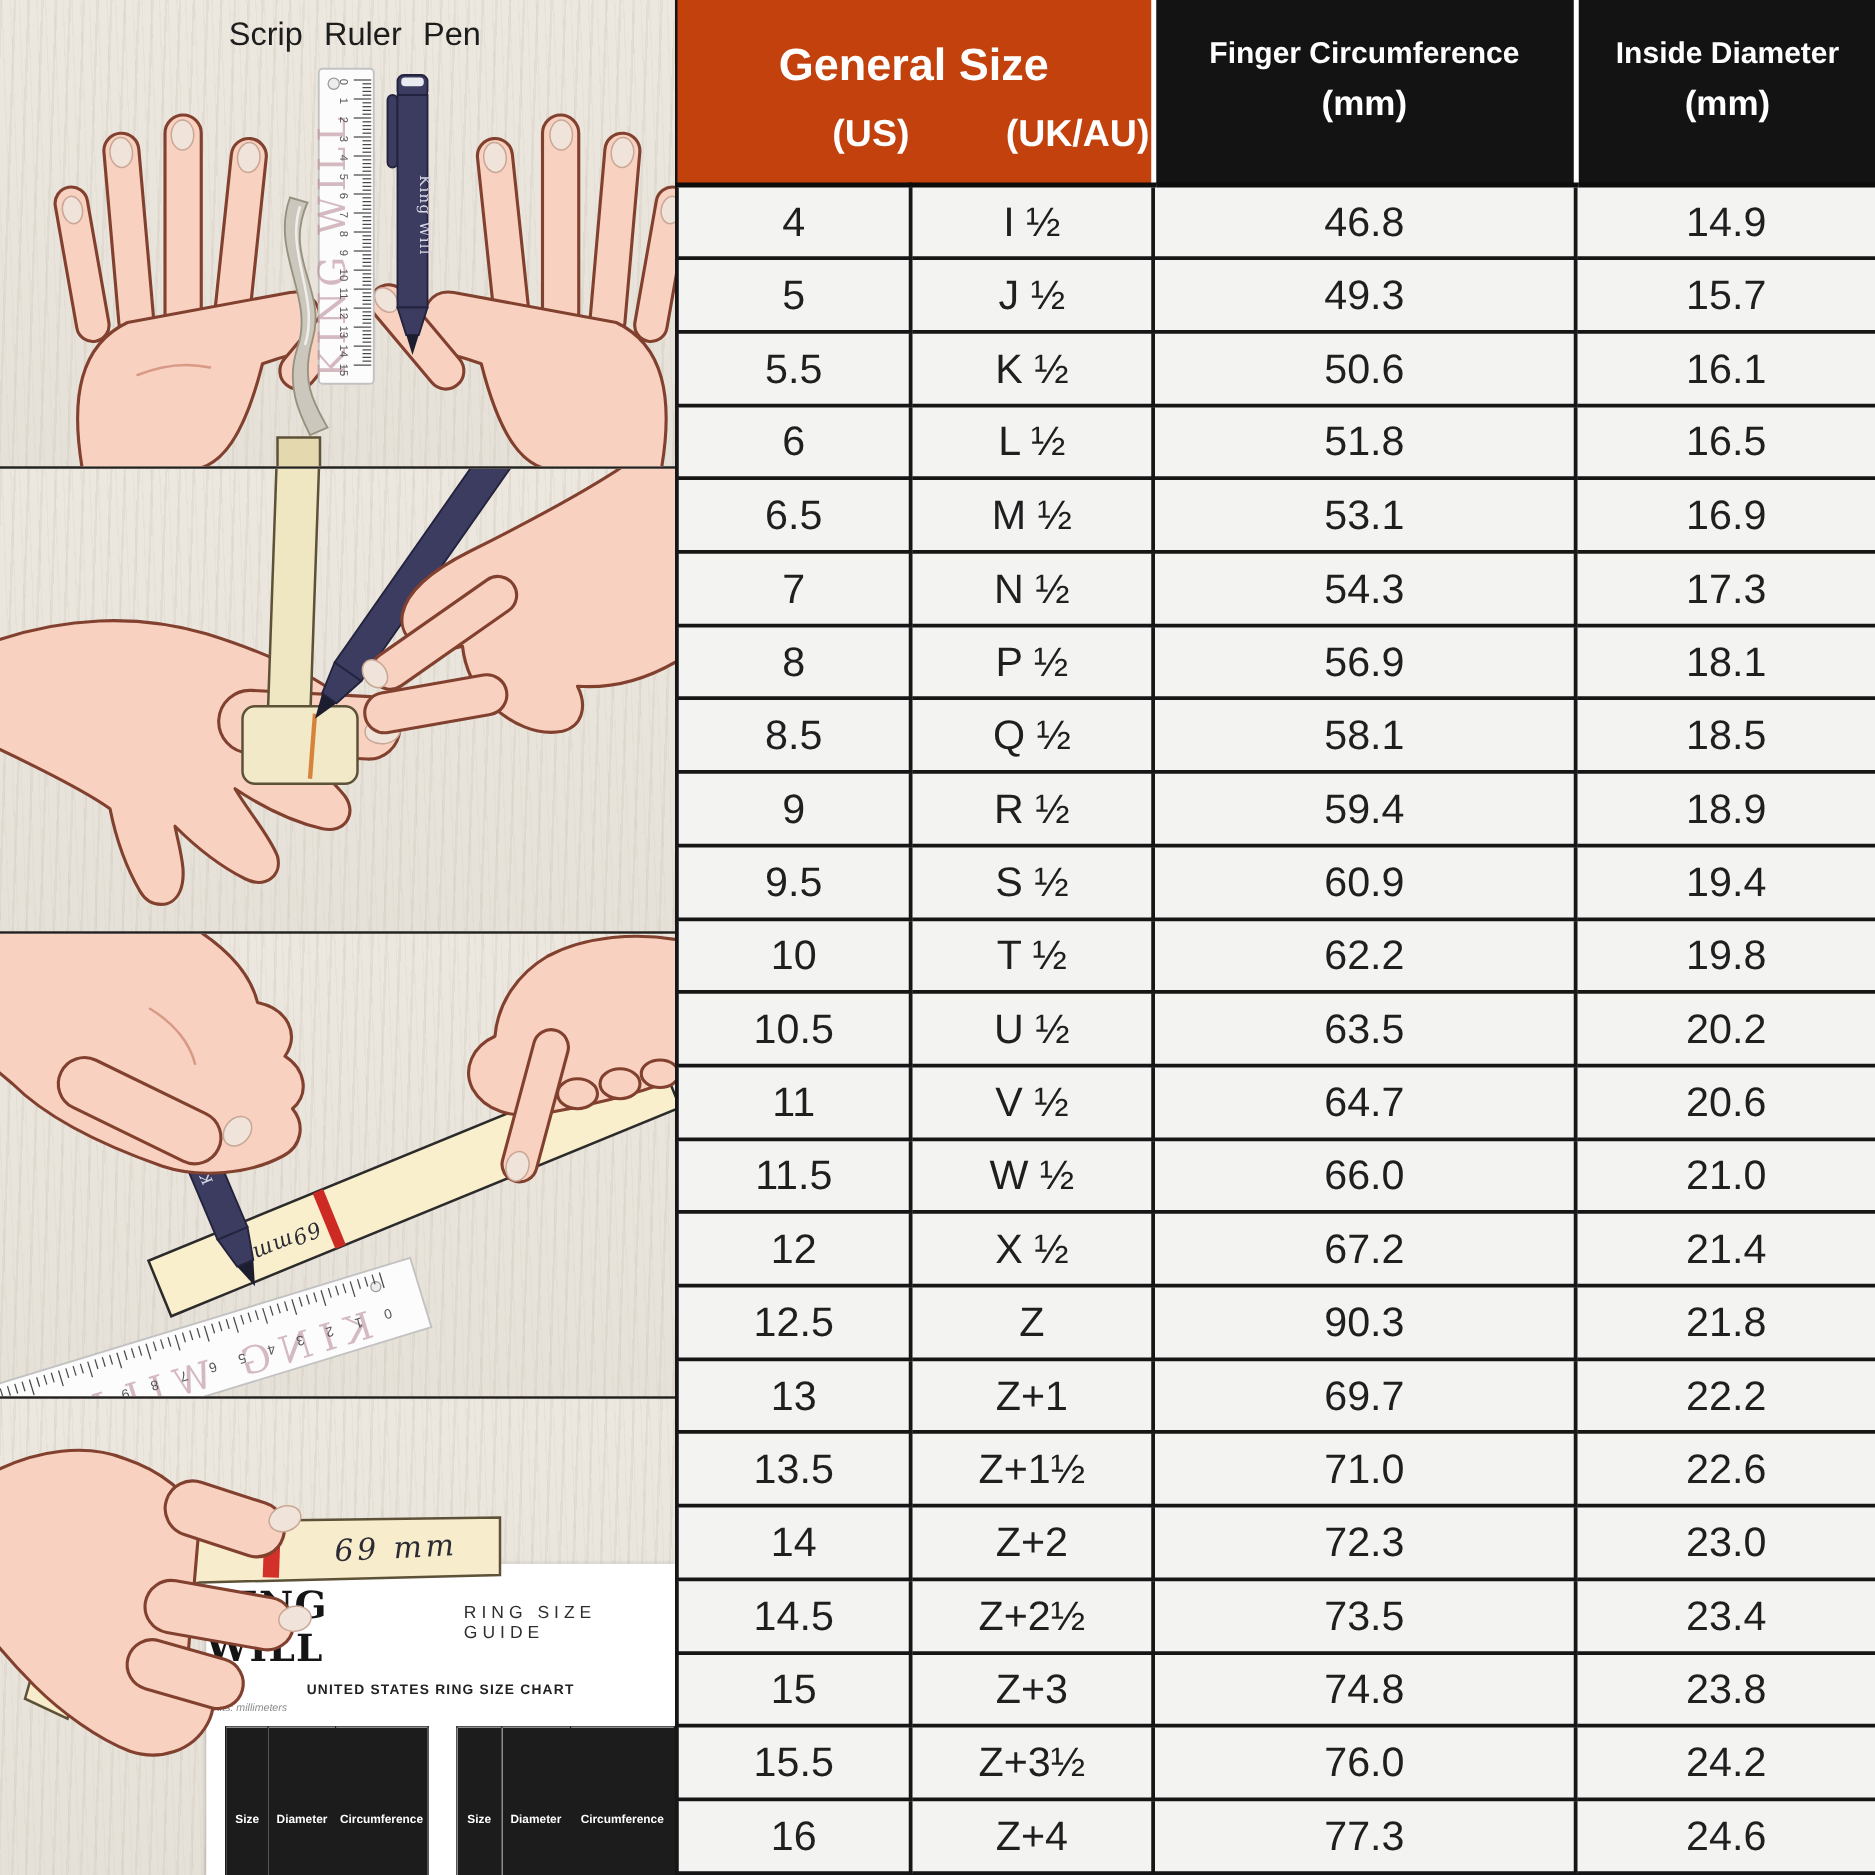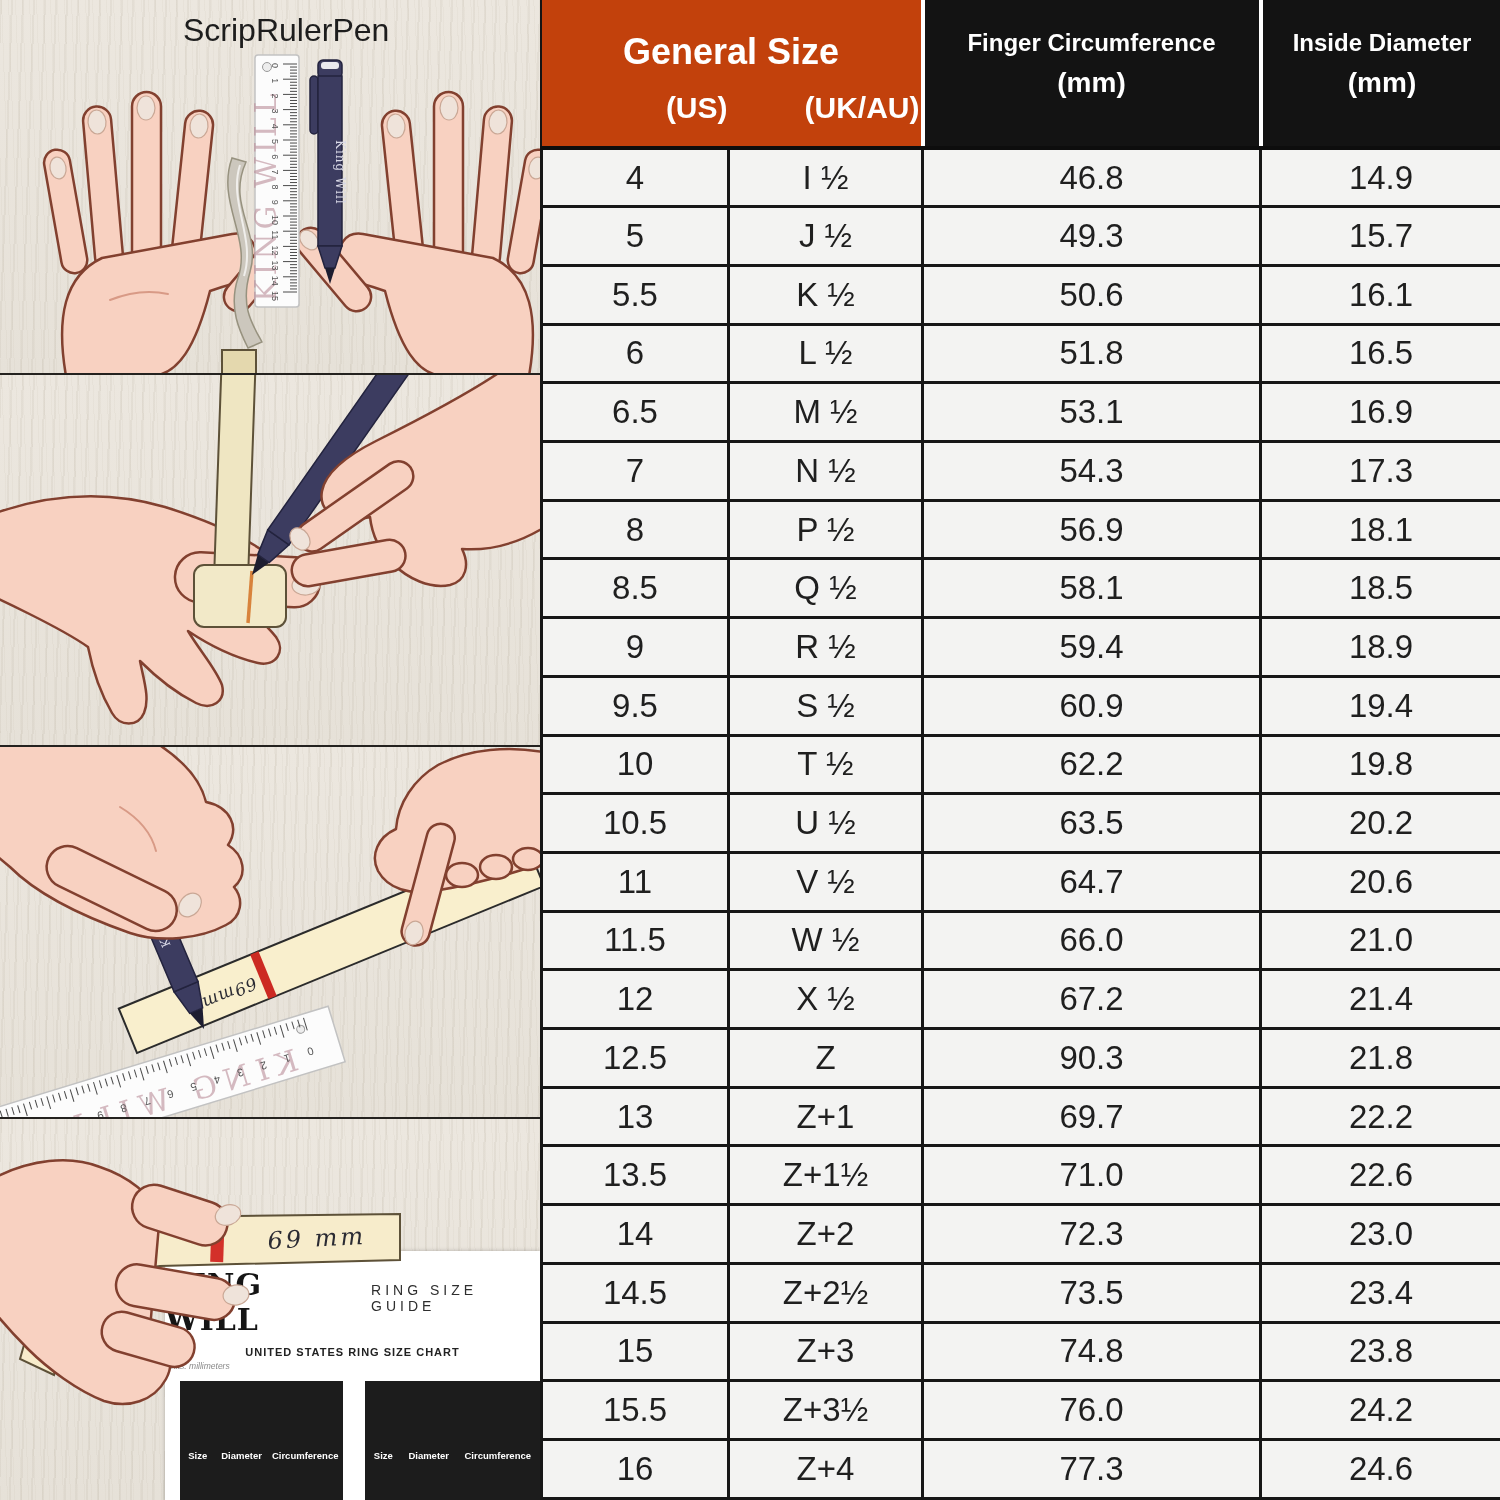--- a/index.html
+++ b/index.html
@@ -10,22 +10,22 @@
   .panel{position:relative;width:540px;box-sizing:border-box;overflow:hidden;
     background:
       repeating-linear-gradient(92deg, rgba(151,140,118,.10) 0 2px, transparent 2px 11px),
       repeating-linear-gradient(88deg, rgba(170,158,135,.07) 0 1px, transparent 1px 7px),
       linear-gradient(#ece7df,#e6e1d8);}
   .p1{height:373px;}
   .p2{height:372px;border-top:2px solid #24221f;}
   .p3{height:372px;border-top:2px solid #24221f;}
   .p4{height:383px;border-top:2px solid #24221f;}
   .panel svg{position:absolute;left:0;top:0;z-index:2;}
-  .tool-labels{position:absolute;left:183px;top:12px;z-index:3;display:flex;
-    font-size:32px;color:#1d1d1d;font-weight:400;}
+  .tool-labels{position:absolute;left:183px;top:12px;z-index:3;display:flex;gap:17px;
+    font-size:26px;color:#1d1d1d;font-weight:400;}
   .skin{fill:#f8d1c1;stroke:#82402f;stroke-width:2.5px;stroke-linejoin:round;}
   .nail{fill:#efe3da;stroke:#c9a795;stroke-width:1.2px;}
   .crease{fill:none;stroke:#d89a86;stroke-width:2px;stroke-linecap:round;}
   .pen-dark{fill:#3c3c60;stroke:#23233e;stroke-width:1.5px;}
   .pen-tip{fill:#1d1d30;stroke:none;}
   .pen-text{fill:#d8d8e6;font-family:"DejaVu Serif",serif;font-size:12px;letter-spacing:1px;stroke:none;}
   .strip-cream{fill:#f7eccb;stroke:#5d5138;stroke-width:2px;}
   .ruler-body{fill:#fcfcfc;stroke:#c2c2c2;stroke-width:1.5px;}
   .ruler-wm{font-family:"DejaVu Serif",serif;fill:rgba(185,140,152,.6);stroke:none;}
   #ruler1-marks line,#ruler3-marks line{stroke:#4a4a4a;stroke-width:1px;}

